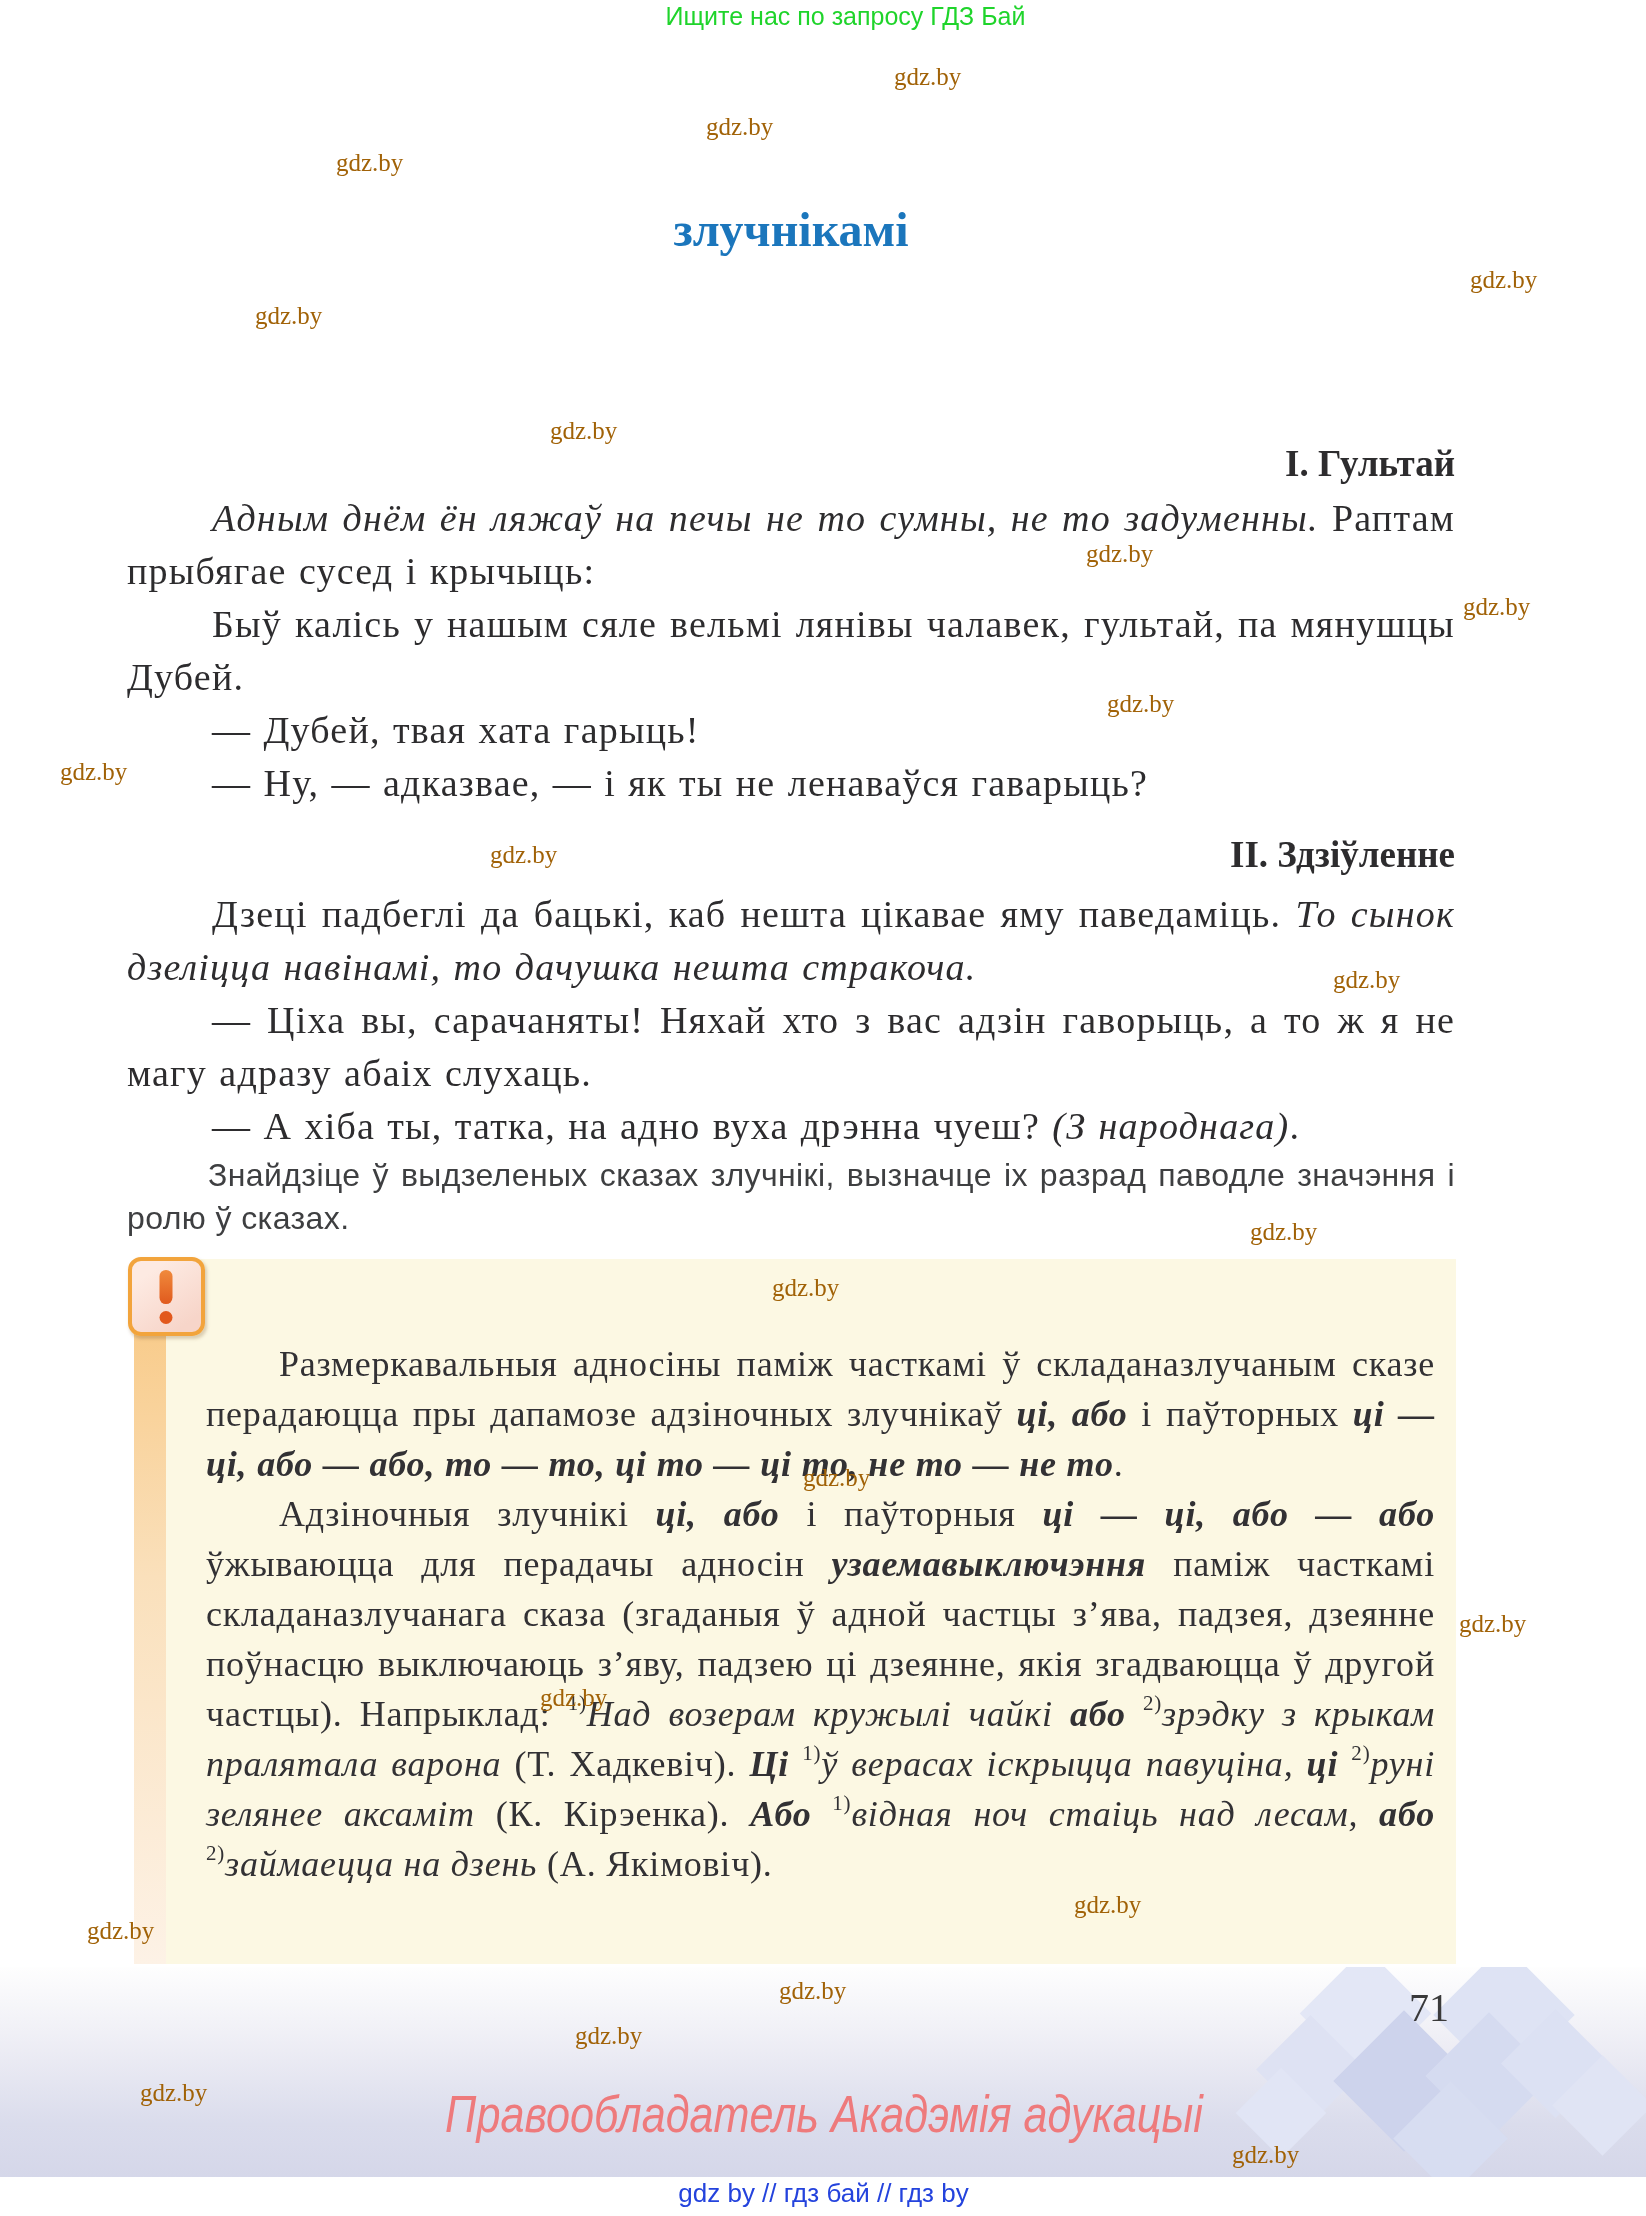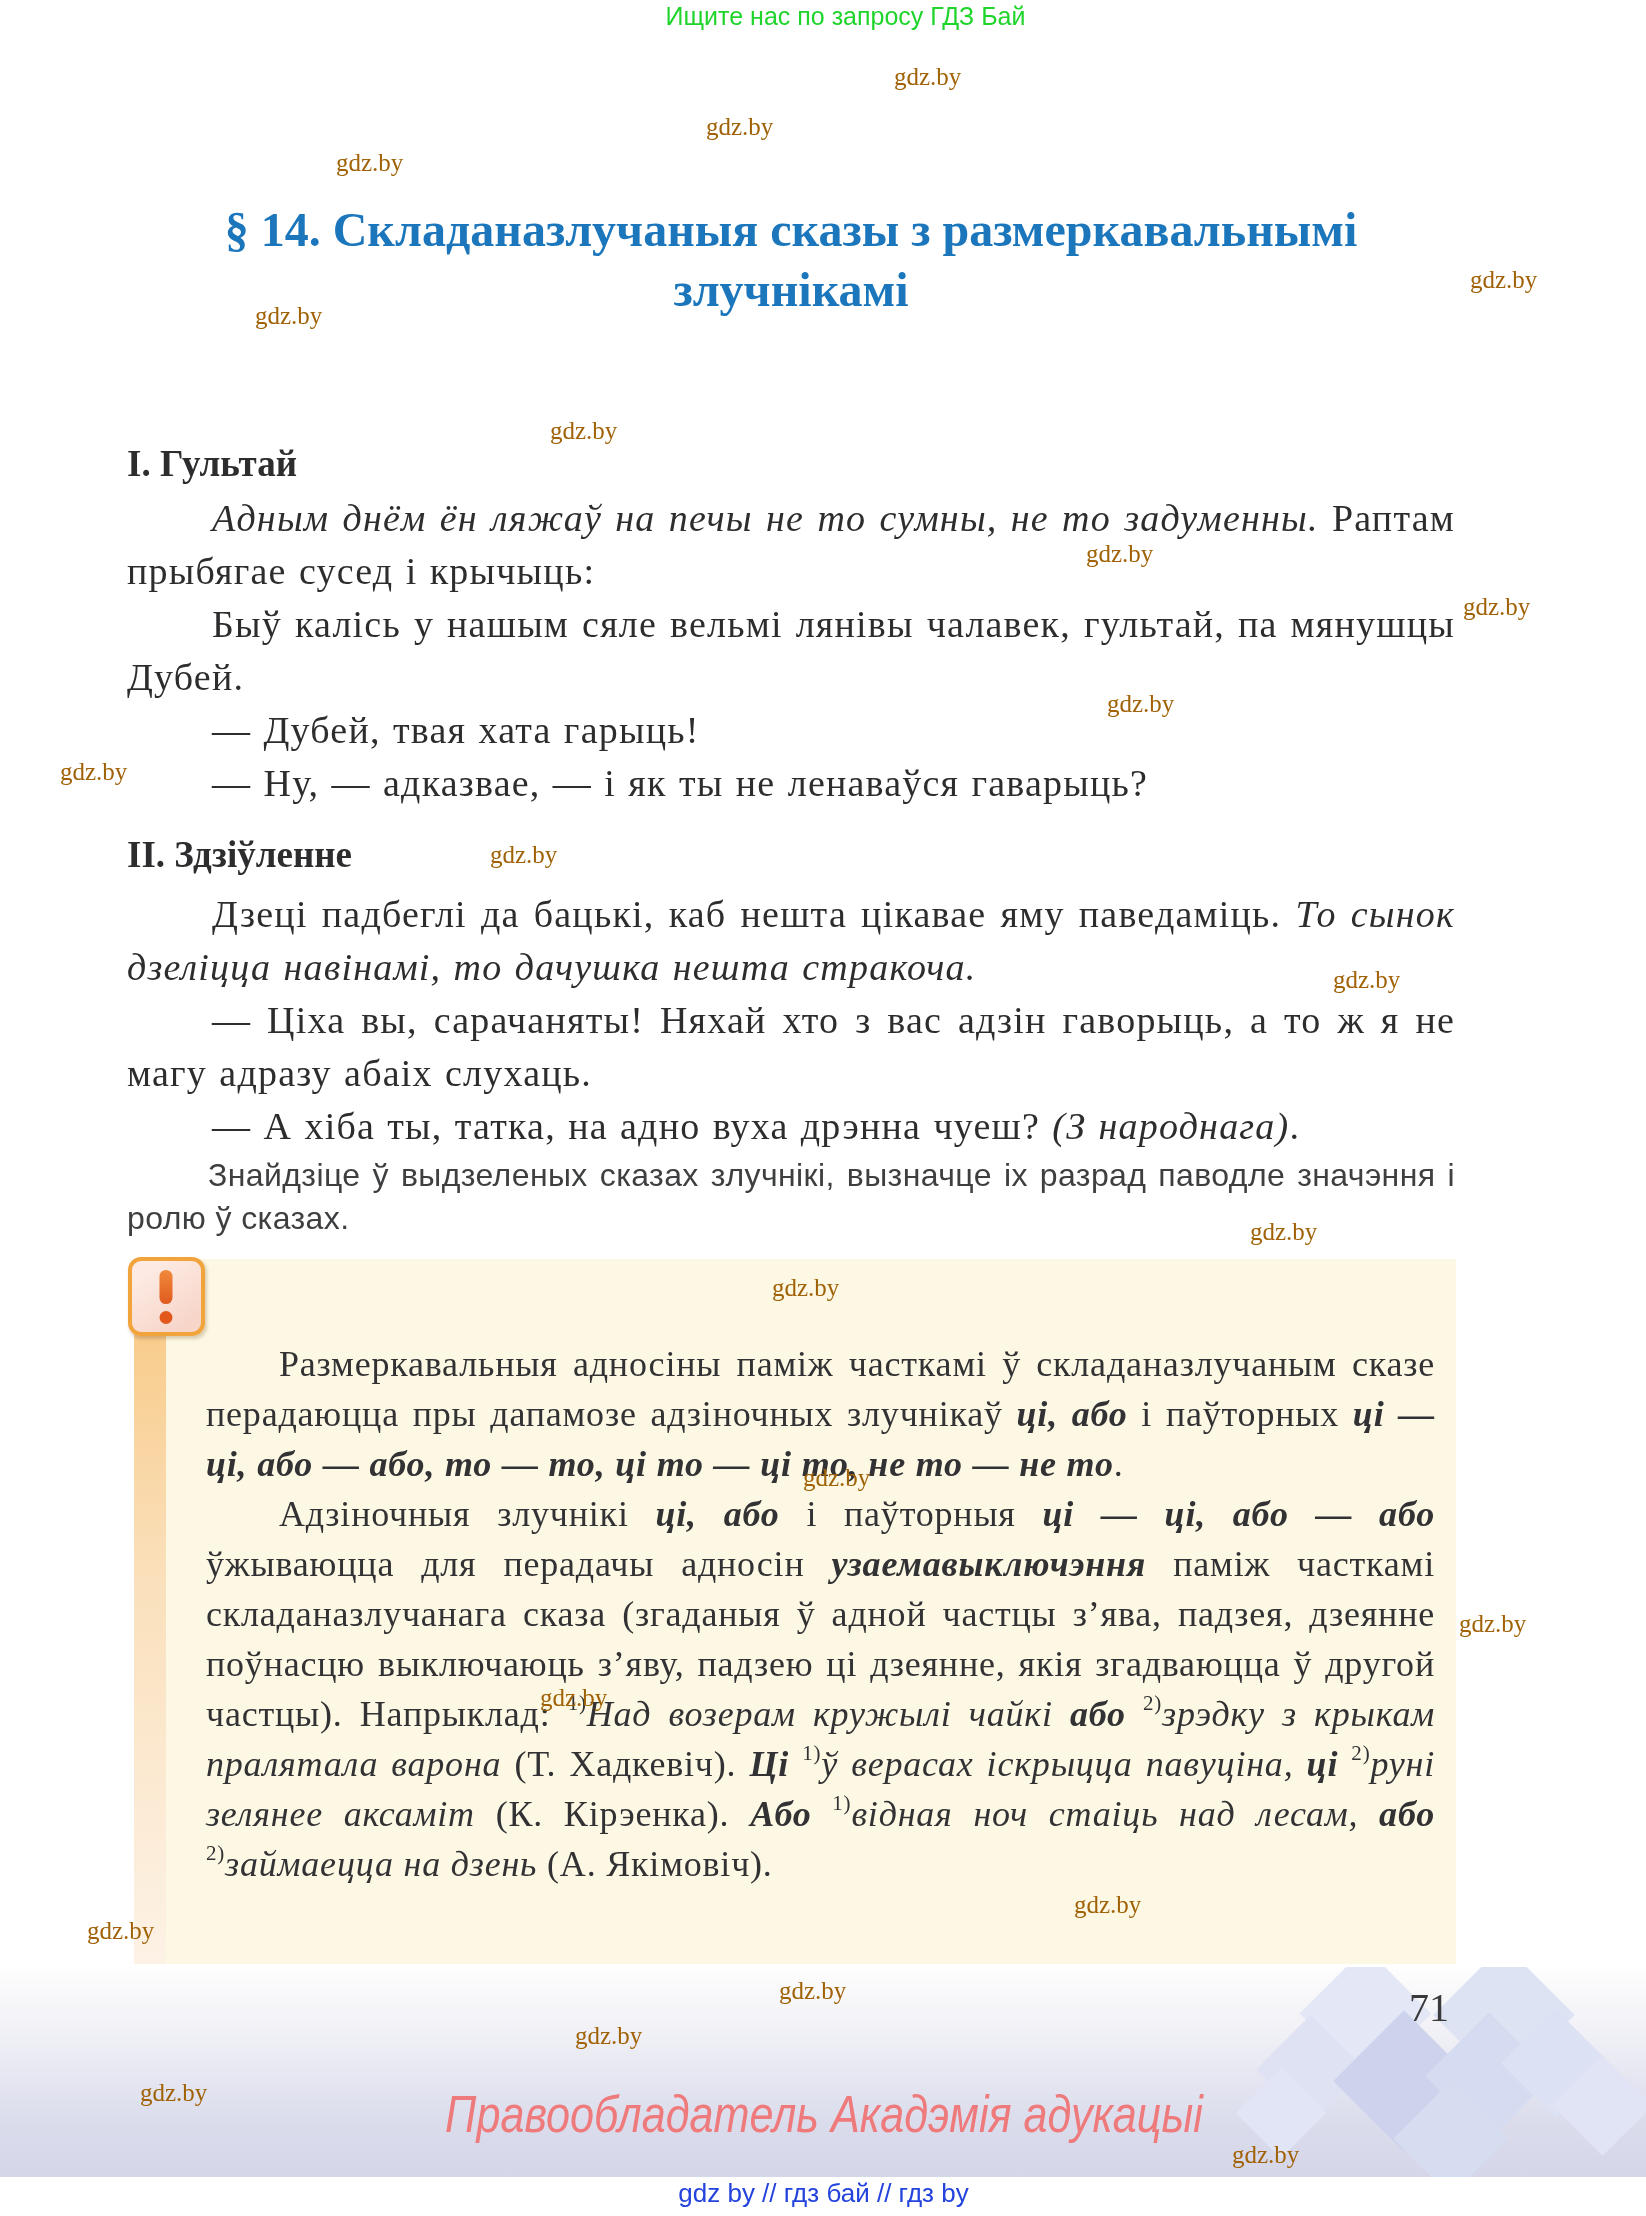--- a/index.html
+++ b/index.html
@@ -23,21 +23,21 @@
   
   .sans{font-family:"Liberation Sans",sans-serif;font-size:32px;line-height:43px;
         color:var(--sans-text);text-align:justify;letter-spacing:0.8px;}
   .exercise{position:absolute;left:127px;width:1328px;top:342px;}
   .task{position:absolute;left:127px;width:1328px;top:1154px;text-indent:81px;letter-spacing:0.4px;}
   .st-num{color:var(--number-blue);font-weight:bold;}
   
   .story{position:absolute;left:127px;width:1328px;font-size:38px;line-height:53px;
          text-align:justify;letter-spacing:1.2px;word-spacing:1.6px;}
   .story .ind{text-indent:85px;}
-  .sec-heading{position:absolute;left:127px;width:1328px;text-align:left;
+  .sec-heading{position:absolute;left:127px;width:1328px;text-align:right;
                font-weight:bold;font-size:37px;}
   .st-i{font-style:italic;}
   .st-bi{font-style:italic;font-weight:bold;}
   sup{font-size:21px;font-style:normal;font-weight:normal;position:relative;top:-3.2px;line-height:0;}
   
   .rule-box{position:absolute;left:134px;top:1259px;width:1322px;height:705px;}
   .rule-accent{position:absolute;left:0;top:0;bottom:0;width:32px;
                background:linear-gradient(180deg,#f8c67e 0%,#fae0bb 45%,#fdf2e6 100%);}
   .rule-bg{position:absolute;left:32px;right:0;top:0;bottom:0;background:var(--box-background);}
   .rule-text{position:absolute;left:32px;right:0;top:0;bottom:0;padding:42px 21px 8px 40px;
@@ -90,21 +90,20 @@
       <span class="wm" style="left: 540px; top: 1684px;">gdz.by</span>
       <span class="wm" style="left: 1074px; top: 1891px;">gdz.by</span>
       <span class="wm" style="left: 87px; top: 1917px;">gdz.by</span>
       <span class="wm" style="left: 779px; top: 1977px;">gdz.by</span>
       <span class="wm" style="left: 575px; top: 2022px;">gdz.by</span>
       <span class="wm" style="left: 140px; top: 2079px;">gdz.by</span>
       <span class="wm" style="left: 1232px; top: 2141px;">gdz.by</span>
     </div>
 
   <div class="title-block">
-    <div>§ 14. Складаназлучаныя сказы з размеркавальнымі</div>
     <div>злучнікамі</div>
   </div>
 
 
   <div class="sec-heading" style="top:442px;">І. Гультай</div>
   <div class="story" style="top:492px;">
       <p class="ind"><span class="st-i">Адным днём ён ляжаў на печы не то сумны, не то задуменны.</span><span> Раптам прыбягае сусед і крычыць:</span></p>
       <p class="ind"><span>Быў калісь у нашым сяле вельмі лянівы чалавек, гультай, па мянушцы Дубей.</span></p>
       <p class="ind"><span>— Дубей, твая хата гарыць!</span></p>
       <p class="ind"><span>— Ну, — адказвае, — і як ты не ленаваўся гаварыць?</span></p>

